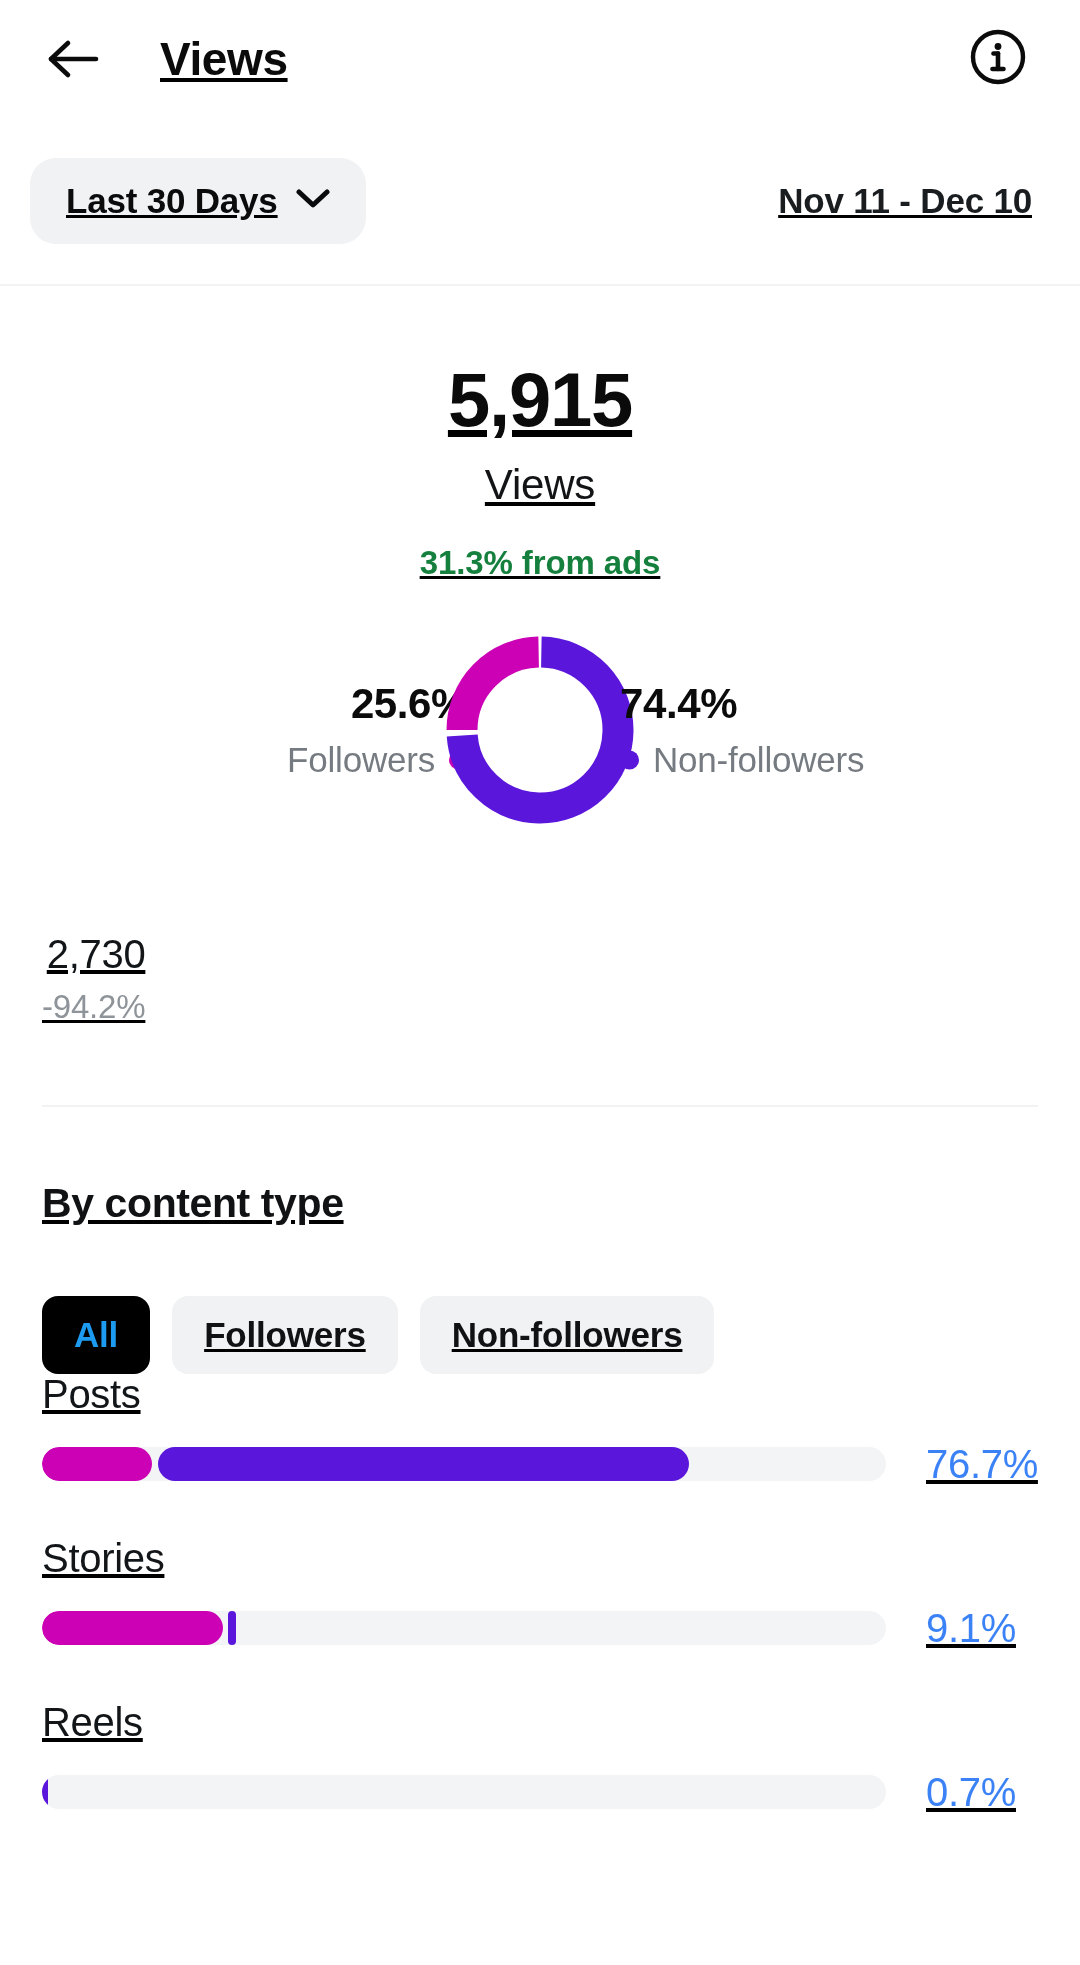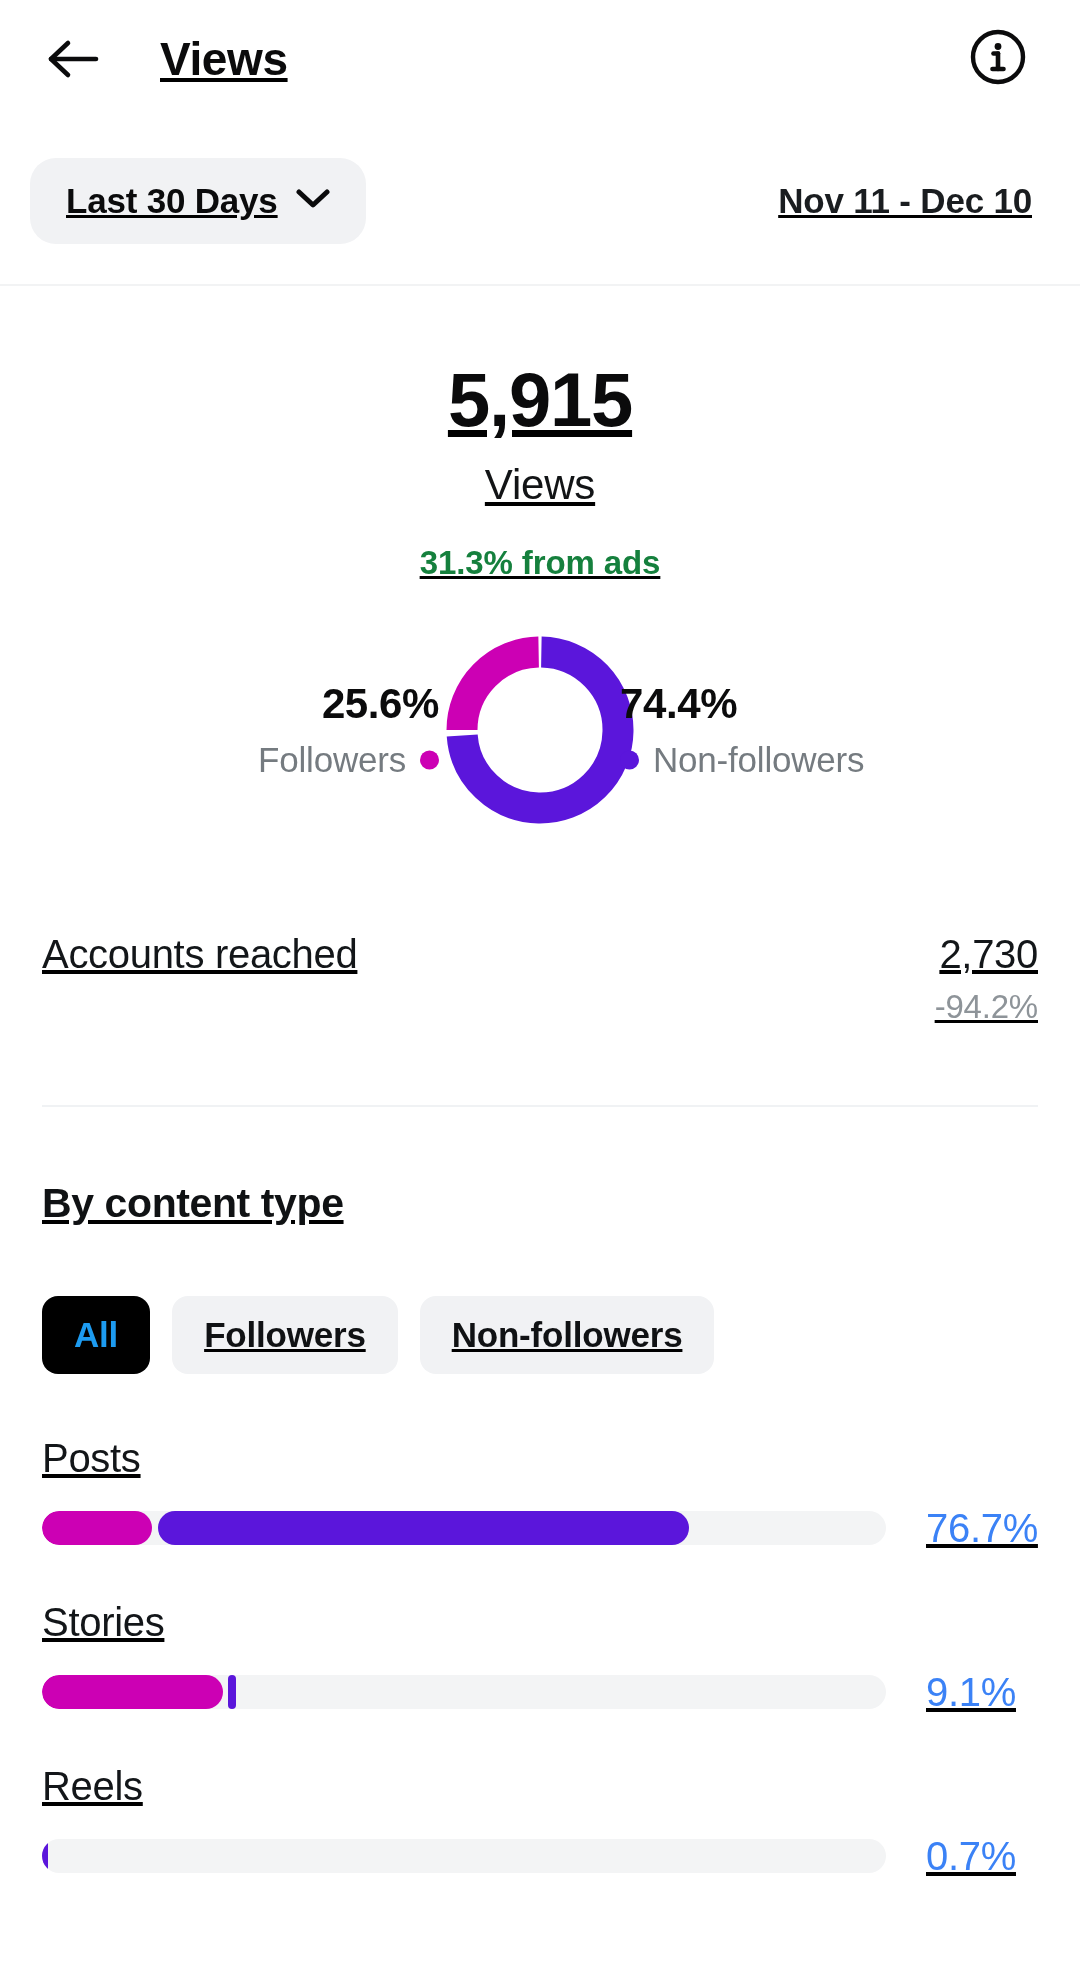--- a/index.html
+++ b/index.html
@@ -137,21 +137,21 @@
     position: relative;
     flex: 0 0 auto;
   }
   .donut-wrap svg { display: block; }
 
   .legend {
     position: absolute;
     top: 50%;
     transform: translateY(-50%);
   }
-  .legend.left  { right: 641px; text-align: right; }
+  .legend.left  { right: 612px; text-align: right; }
   .legend.right { left: 620px;  text-align: left;  }
 
   .legend-pct {
     font-size: 42px;
     font-weight: 700;
     color: #0b0b0c;
     letter-spacing: -0.4px;
     line-height: 1.05;
   }
   .legend-name-row {
@@ -239,21 +239,21 @@
     color: #101214;
     letter-spacing: -0.2px;
     cursor: pointer;
   }
   .chip.active {
     background: #000000;
     color: #1d9bf0;
   }
 
   
-  .bars { margin-top: 64px; padding: 0 42px; }
+  .bars { padding: 0 42px; }
   .bar-item { margin-bottom: 54px; }
   .bar-item:last-child { margin-bottom: 0; }
   .bar-label {
     font-size: 40px;
     color: #131619;
     letter-spacing: -0.3px;
     line-height: 1;
     margin-bottom: 30px;
   }
   .bar-line {
@@ -354,21 +354,20 @@
     <div class="legend right">
       <div class="legend-pct">74.4%</div>
       <div class="legend-name-row">
         <span class="legend-dot" style="background:#5b16db"></span>
         <span>Non-followers</span>
       </div>
     </div>
   </div>
 
   <div class="metric-row">
-    <div class="metric-name">Accounts reached</div>
     <div class="metric-right">
       <div class="metric-value">2,730</div>
       <div class="metric-delta">-94.2%</div>
     </div>
   </div>
 
   <div class="divider"></div>
 
   <div class="section-title">By content type</div>
 

